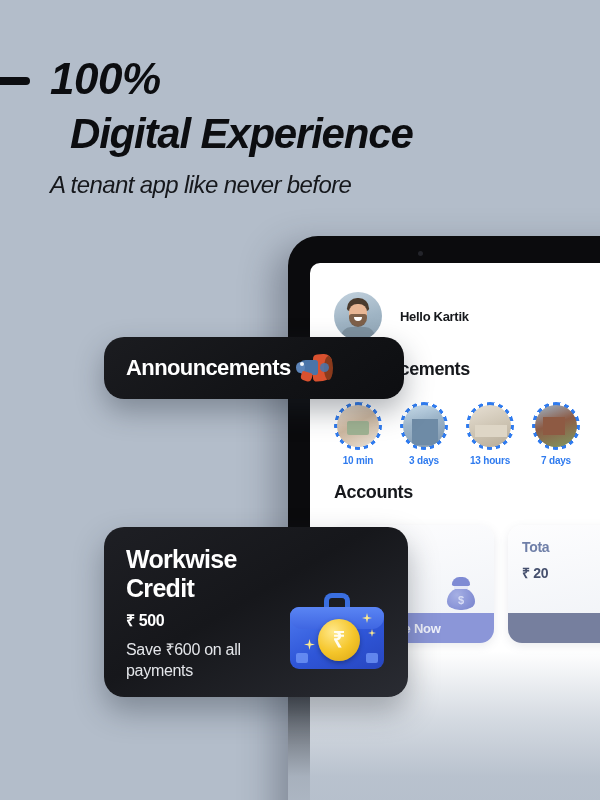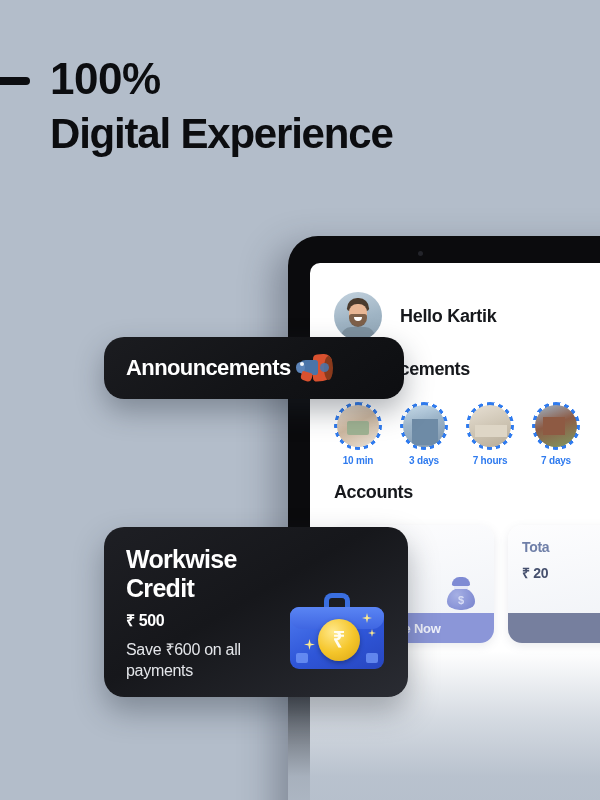--- a/index.html
+++ b/index.html
@@ -17,20 +17,21 @@
     -webkit-font-smoothing: antialiased;
   }
 
   
   .hero {
     position: absolute;
     left: 0;
     top: 54px;
     width: 600px;
     z-index: 40;
+    font-style: italic;
   }
 
   .hero-dash {
     position: absolute;
     left: -12px;
     top: 23px;
     width: 42px;
     height: 8px;
     border-radius: 4px;
     background: #0c0d10;
@@ -39,21 +40,21 @@
   .hero-pct {
     margin-left: 50px;
     font-size: 44px;
     line-height: 50px;
     font-weight: 700;
     letter-spacing: -0.5px;
     color: #0c0d10;
   }
 
   .hero-title {
-    margin-left: 50px;
+    margin-left: 70px;
     margin-top: 6px;
     font-size: 42px;
     line-height: 48px;
     font-weight: 700;
     letter-spacing: -1.2px;
     color: #0c0d10;
     white-space: nowrap;
   }
 
   .hero-sub {
@@ -143,21 +144,21 @@
     position: absolute; left: 20px; top: 25px; width: 8px; height: 4px;
     border-radius: 0 0 5px 5px; background: #fff;
   }
   .avatar .av-body {
     position: absolute; left: 7px; top: 35px; width: 34px; height: 16px;
     border-radius: 10px 10px 0 0; background: #7e919f;
   }
 
   .greet-name {
     margin-left: 18px;
-    font-size: 18px;
+    font-size: 13px;
     font-weight: 700;
     letter-spacing: -0.3px;
     color: #16181c;
     white-space: nowrap;
   }
 
   .greet-spacer { flex: 1 1 auto; }
 
   
   .sec-head {
@@ -468,20 +469,21 @@
     clip-path: polygon(50% 0%, 60% 40%, 100% 50%, 60% 60%, 50% 100%, 40% 60%, 0% 50%, 40% 40%);
   }
 </style>
 </head>
 <body>
 
 <div class="hero">
   <div class="hero-dash"></div>
   <div class="hero-pct">100%</div>
   <div class="hero-title">Digital Experience</div>
+  <div class="hero-sub">A tenant app like never before</div>
 </div>
 
 <div class="tablet">
   <div class="tablet-camera"></div>
 
   <div class="tablet-screen">
     <div class="app">
 
       <div class="greet-row">
         <div class="avatar">
@@ -508,21 +510,21 @@
         <div class="story">
           <div class="story-ring">
             <div class="story-img si-2"></div>
           </div>
           <div class="story-label">3 days</div>
         </div>
         <div class="story">
           <div class="story-ring">
             <div class="story-img si-3"></div>
           </div>
-          <div class="story-label">7 hours</div>
+          <div class="story-label">13 hours</div>
         </div>
         <div class="story">
           <div class="story-ring">
             <div class="story-img si-4"></div>
           </div>
           <div class="story-label">7 days</div>
         </div>
       </div>
 
       <div class="sec-head">Accounts</div>

